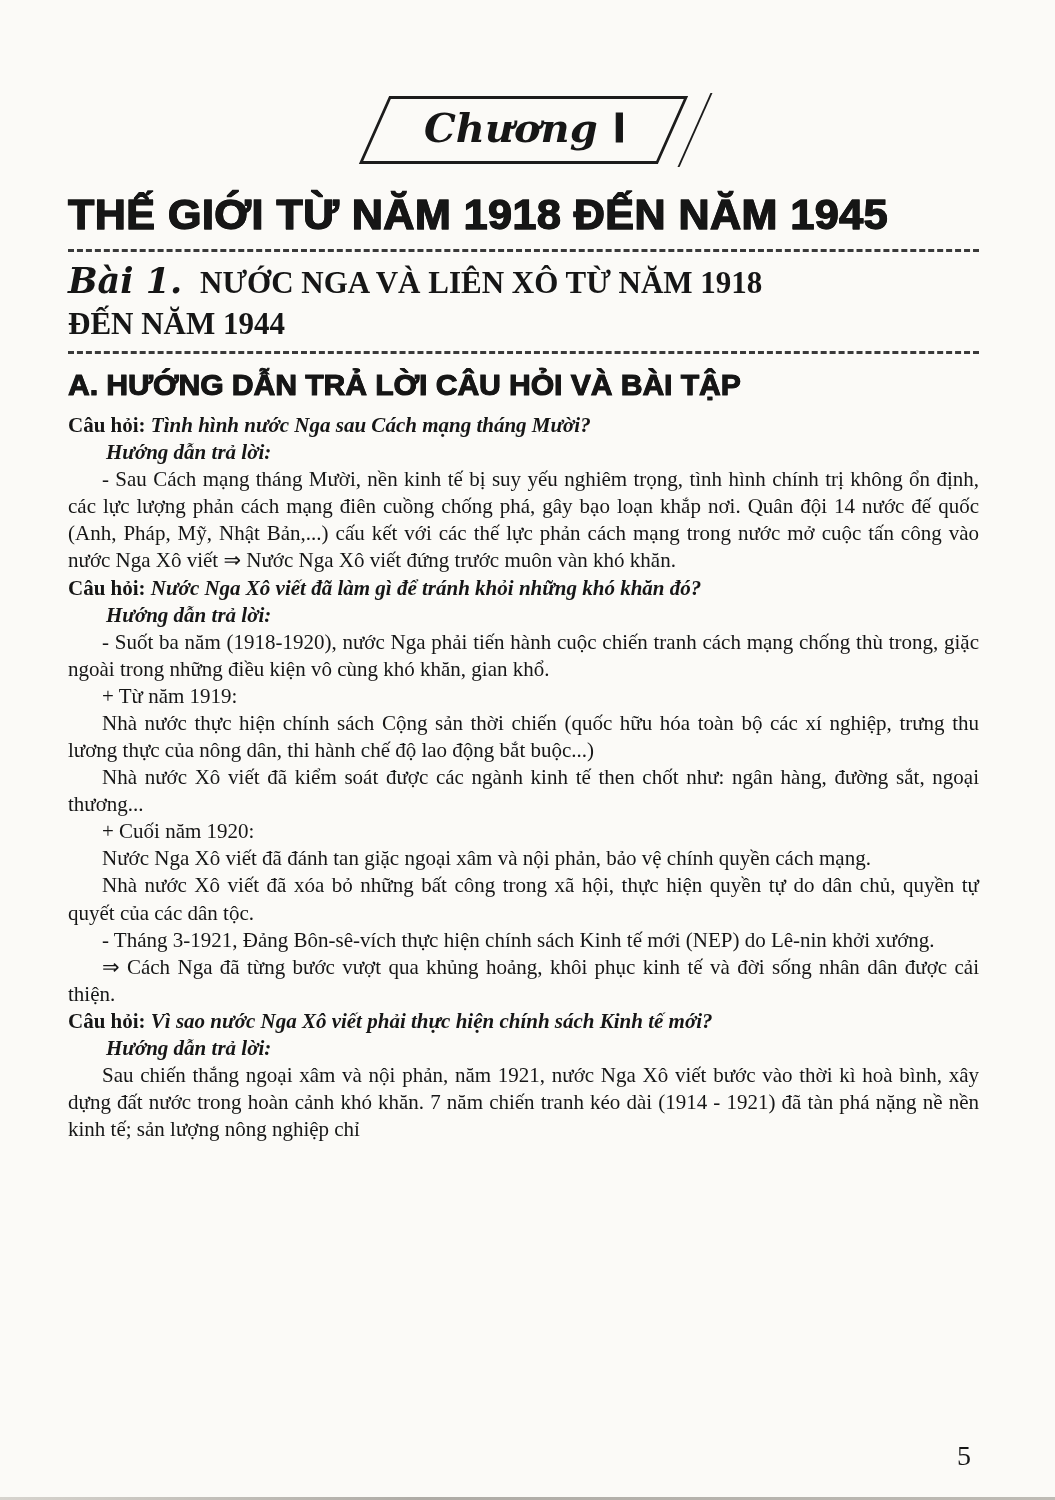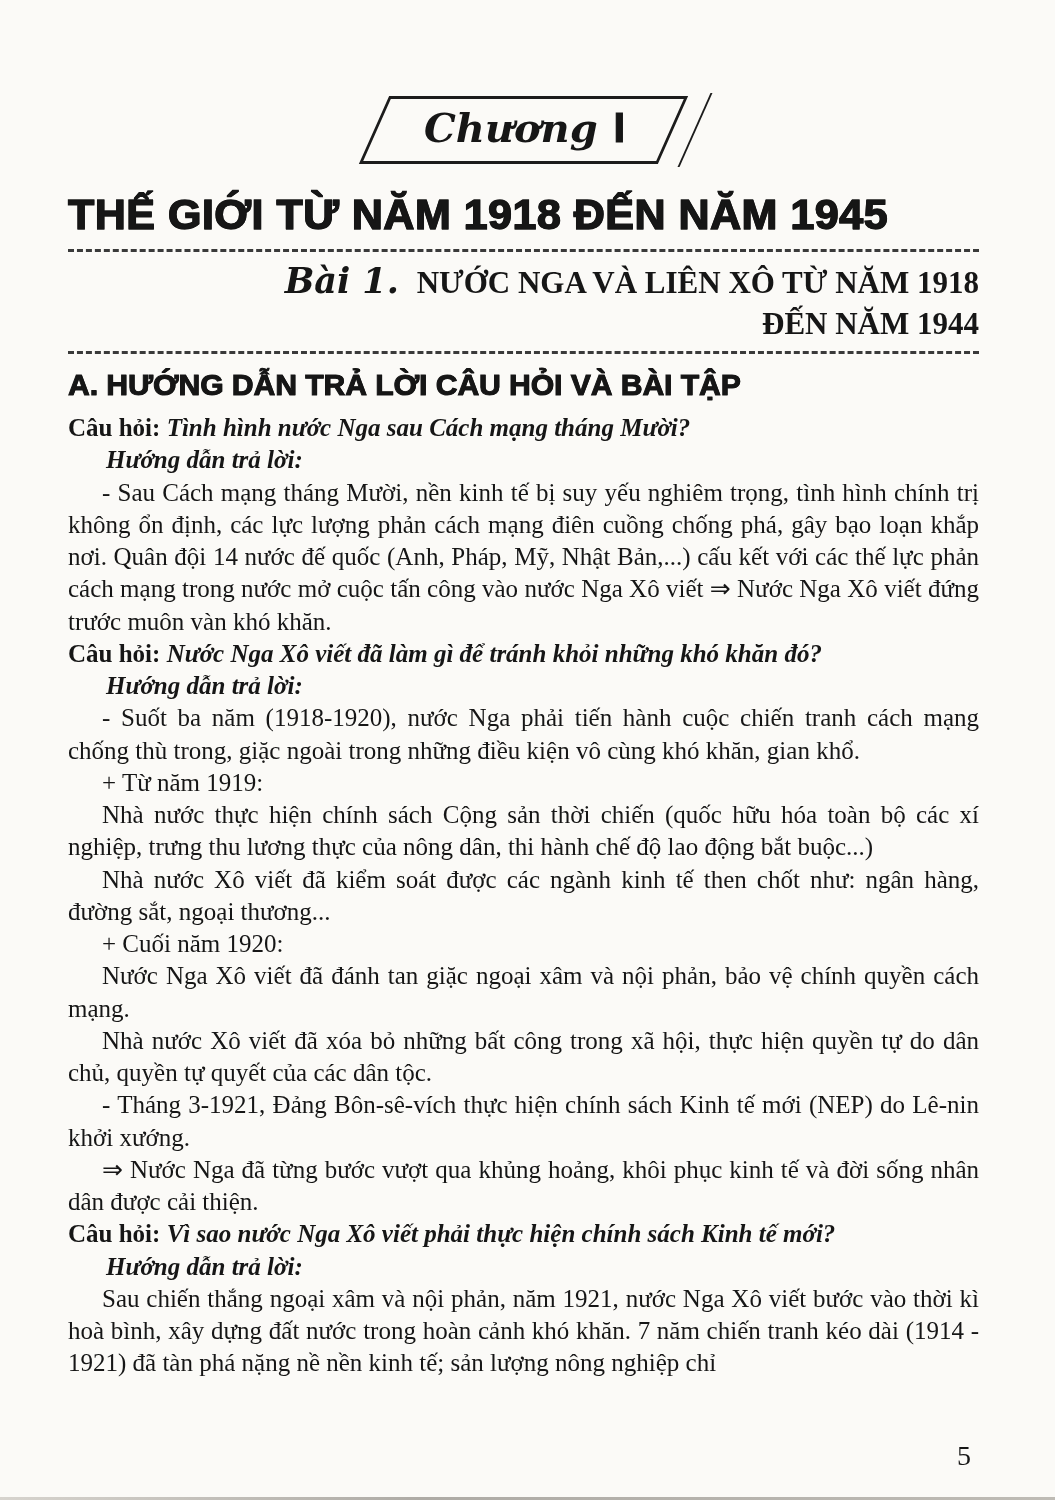--- a/index.html
+++ b/index.html
@@ -72,21 +72,21 @@
   }
 
   hr.dashed {
     border: none;
     border-top: 3px dashed #3a3a3a;
     margin: 6px 0 6px 0;
   }
 
   
   .lesson {
-    text-align: right;
+    text-align: left;
     font-weight: bold;
     font-size: 31px;
     line-height: 1.32;
     margin: 4px 0 4px 0;
   }
   .lesson-label {
     font-family: "DejaVu Serif", serif;
     font-style: italic;
     font-size: 35px;
     margin-right: 10px;
@@ -104,21 +104,21 @@
   .subsection {
     font-family: "Liberation Sans", sans-serif;
     font-weight: 700;
     font-size: 27px;
     margin: 4px 0 8px 2px;
   }
 
   
   .content p {
     margin: 0;
-    font-size: 25px;
+    font-size: 21px;
     line-height: 1.29;
     text-align: justify;
   }
   .q { font-weight: bold; }
   .q-label { font-style: normal; }
   .q-text { font-style: italic; }
   .guide {
     font-weight: bold;
     font-style: italic;
     text-indent: 38px;
@@ -194,21 +194,21 @@
     <p class="para">Nhà nước Xô viết đã kiểm soát được các ngành kinh tế then chốt như: ngân hàng, đường sắt, ngoại thương...</p>
 
     <p class="para">+ Cuối năm 1920:</p>
 
     <p class="para">Nước Nga Xô viết đã đánh tan giặc ngoại xâm và nội phản, bảo vệ chính quyền cách mạng.</p>
 
     <p class="para">Nhà nước Xô viết đã xóa bỏ những bất công trong xã hội, thực hiện quyền tự do dân chủ, quyền tự quyết của các dân tộc.</p>
 
     <p class="para">- Tháng 3-1921, Đảng Bôn-sê-vích thực hiện chính sách Kinh tế mới (NEP) do Lê-nin khởi xướng.</p>
 
-    <p class="para">⇒ Nước Nga đã từng bước vượt qua khủng hoảng, khôi phục kinh tế và đời sống nhân dân được cải thiện.</p>
+    <p class="para">⇒ Cách Nga đã từng bước vượt qua khủng hoảng, khôi phục kinh tế và đời sống nhân dân được cải thiện.</p>
 
     <p class="q"><span class="q-label">Câu hỏi:</span> <span class="q-text">Vì sao nước Nga Xô viết phải thực hiện chính sách Kinh tế mới?</span></p>
 
     <p class="guide">Hướng dẫn trả lời:</p>
 
     <p class="para">Sau chiến thắng ngoại xâm và nội phản, năm 1921, nước Nga Xô viết bước vào thời kì hoà bình, xây dựng đất nước trong hoàn cảnh khó khăn. 7 năm chiến tranh kéo dài (1914 - 1921) đã tàn phá nặng nề nền kinh tế; sản lượng nông nghiệp chỉ</p>
 
   </div>
 
   <div class="page-number">5</div>

